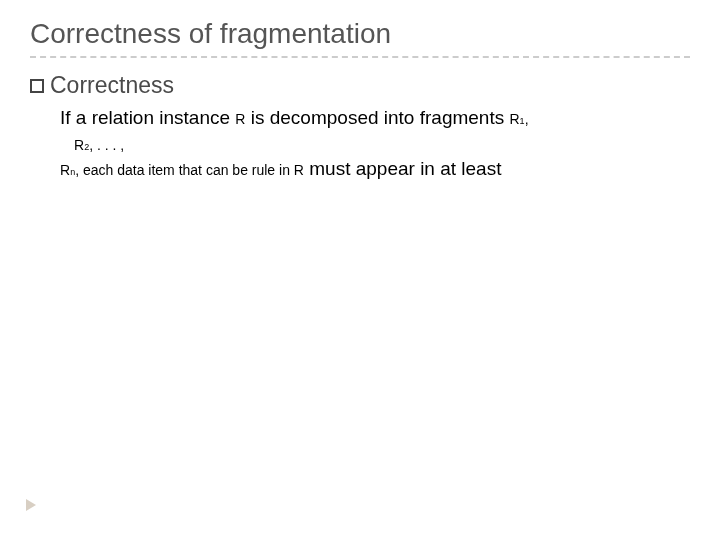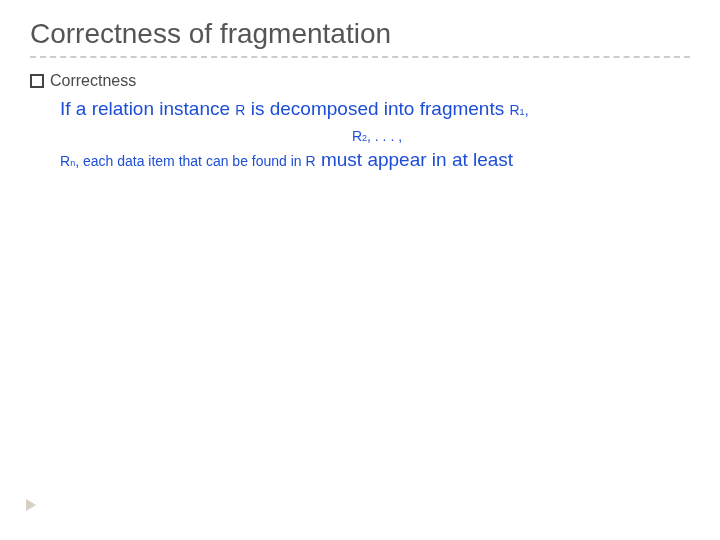--- a/index.html
+++ b/index.html
@@ -37,36 +37,35 @@
   }
   .bullet-box {
     width: 14px;
     height: 14px;
     border: 2px solid #444444;
     box-sizing: border-box;
     margin-right: 6px;
     flex: 0 0 auto;
   }
   .bullet-label {
-    font-size: 16px;
+    font-size: 23px;
     color: #4a4a4a;
   }
   .body {
     font-size: 19px;
     line-height: 1.35;
-    color: #1d4ed8;
+    color: #000000;
     padding-left: 30px;
     padding-right: 10px;
   }
   .body p {
     margin: 0;
   }
   .indent {
     padding-left: 14px;
-    text-align: center;
   }
   .small {
     font-size: 14px;
   }
   .sp-sub { font-size: 9px; }
   .corner {
     position: absolute;
     left: 26px;
     bottom: 22px;
     width: 0;
@@ -90,18 +89,18 @@
   </div>
 
   <div class="body">
     <p>
       <span>If a relation instance </span><span class="small">R</span><span> is decomposed into fragments </span><span class="small">R</span><span class="sp-sub">1</span><span class="small">,</span>
     </p>
     <p class="indent">
       <span class="small">R</span><span class="sp-sub">2</span><span class="small">, . . . ,</span>
     </p>
     <p>
-      <span class="small">R</span><span class="sp-sub">n</span><span class="small">, each data item that can be found in </span><span class="small">R</span><span> must appear in at least</span>
+      <span class="small">R</span><span class="sp-sub">n</span><span class="small">, each data item that can be rule in </span><span class="small">R</span><span> must appear in at least</span>
     </p>
   </div>
 
   <div class="corner"></div>
 </div>
 
 </body></html>

